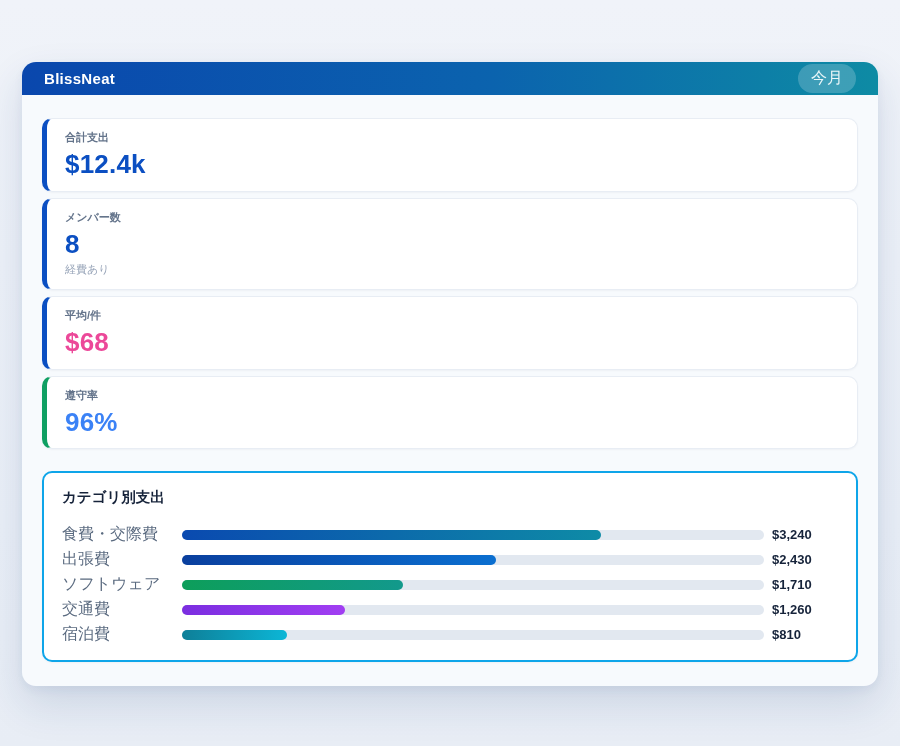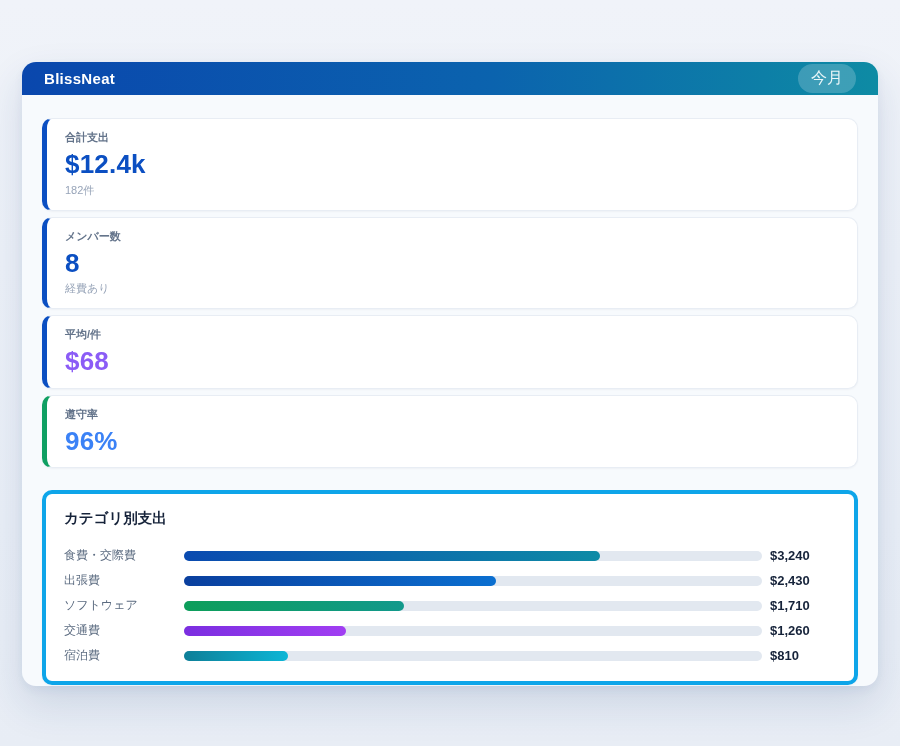--- a/index.html
+++ b/index.html
@@ -66,40 +66,40 @@
   }
   .stat-sub {
     font-size: 11px;
     color: #97a4b8;
     margin-top: 4px;
   }
   .stat-sub:empty { display: none; }
   .category-card {
     margin-top: 22px;
     background: #ffffff;
-    border: 4px solid #0ea5e9;
+    border: 2px solid #0ea5e9;
     border-radius: 10px;
     padding: 15px 18px 13px;
     box-shadow: 0 1px 2px rgba(15, 23, 42, 0.04);
   }
   .category-title {
     font-size: 14.5px;
     font-weight: 700;
     color: #16233a;
     margin-bottom: 15px;
   }
   .cat-row {
     display: flex;
     align-items: center;
     height: 25px;
   }
   .cat-label {
     width: 120px;
     flex: 0 0 120px;
-    font-size: 12px;
+    font-size: 16px;
     color: #5b6b80;
   }
   .bar-track {
     flex: 1;
     height: 10px;
     border-radius: 5px;
     background: #e2e8f0;
     position: relative;
   }
   .bar-fill {
@@ -123,32 +123,31 @@
   <div class="app-header">
     <div class="app-title">BlissNeat</div>
     <button class="period-badge">今月</button>
   </div>
 
   <div class="app-body">
 
     <div class="stat-card" style="border-left-color: rgb(11, 79, 194);">
       <div class="stat-label">合計支出</div>
       <div class="stat-value" style="color: rgb(11, 79, 194);">$12.4k</div>
-      <div class="stat-sub">182件</div>
     </div>
 
     <div class="stat-card" style="border-left-color: rgb(11, 79, 194);">
       <div class="stat-label">メンバー数</div>
       <div class="stat-value" style="color: rgb(11, 79, 194);">8</div>
       <div class="stat-sub">経費あり</div>
     </div>
 
     <div class="stat-card" style="border-left-color: rgb(11, 79, 194);">
       <div class="stat-label">平均/件</div>
-      <div class="stat-value" style="color: #8b5cf6;">$68</div>
+      <div class="stat-value" style="color: #ec4899;">$68</div>
 
     </div>
 
     <div class="stat-card" style="border-left-color: rgb(15, 159, 98);">
       <div class="stat-label">遵守率</div>
       <div class="stat-value" style="color: #3b82f6;">96%</div>
 
     </div>
 
     <div class="category-card">

